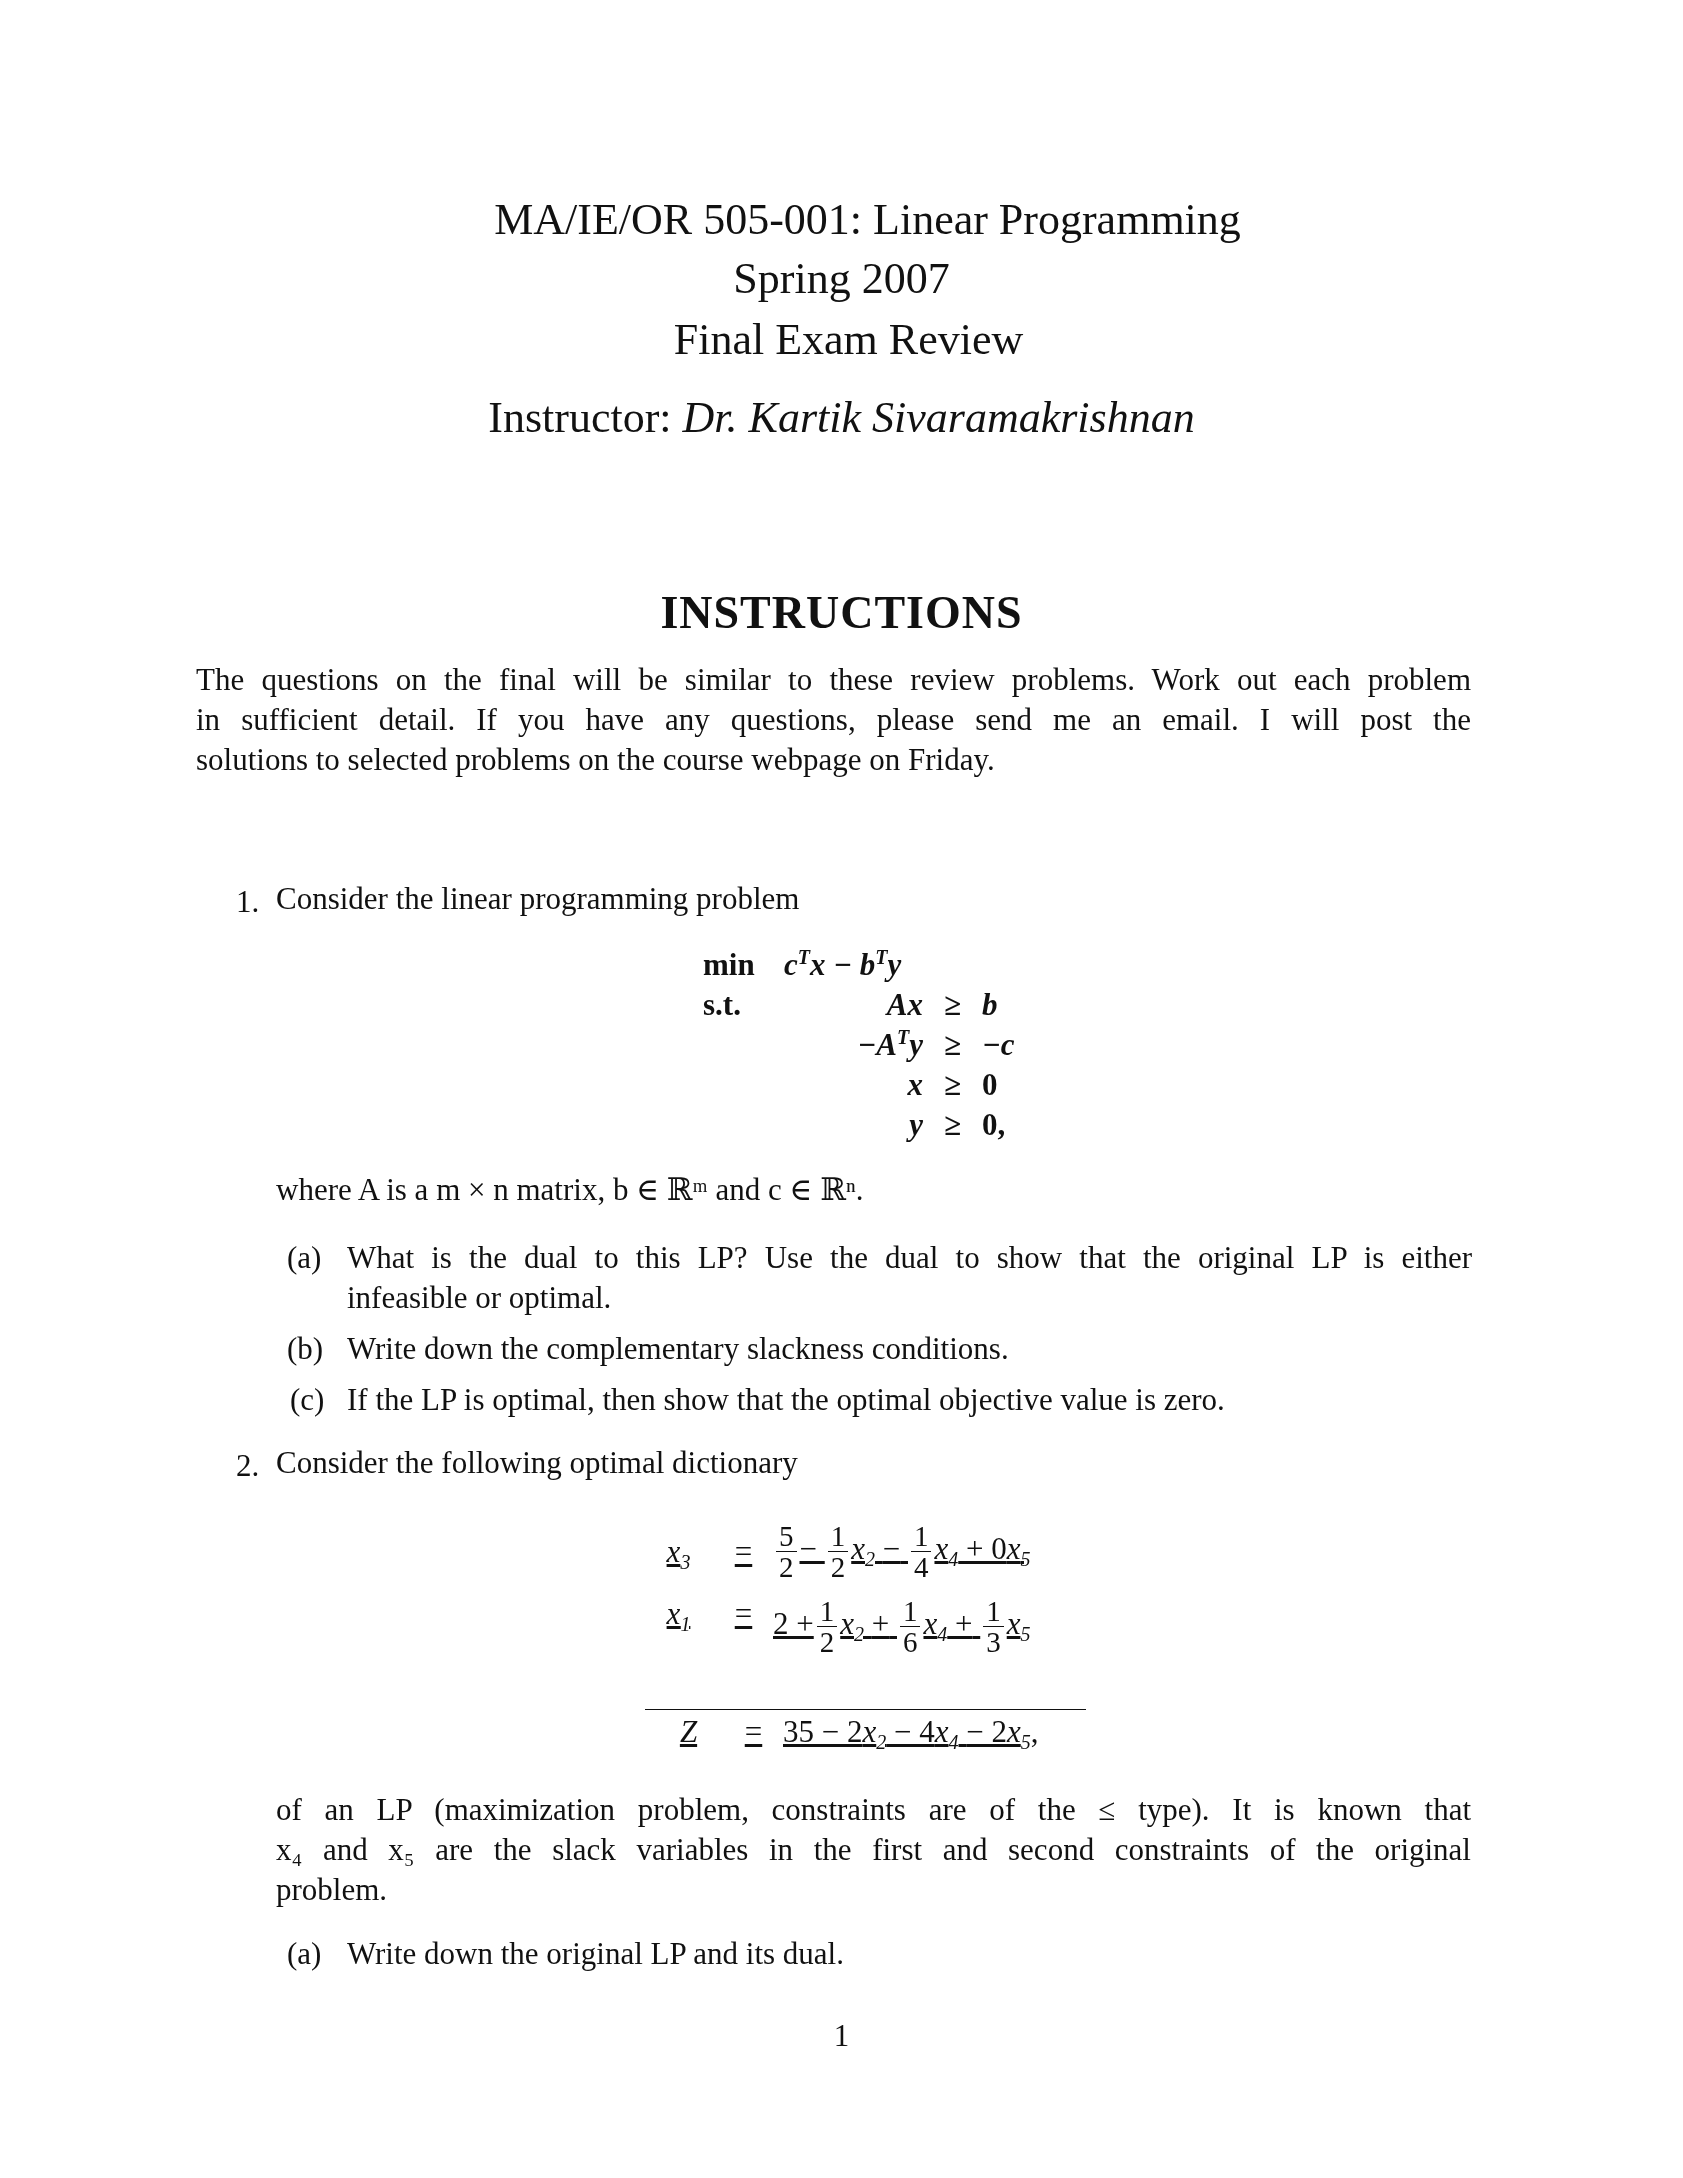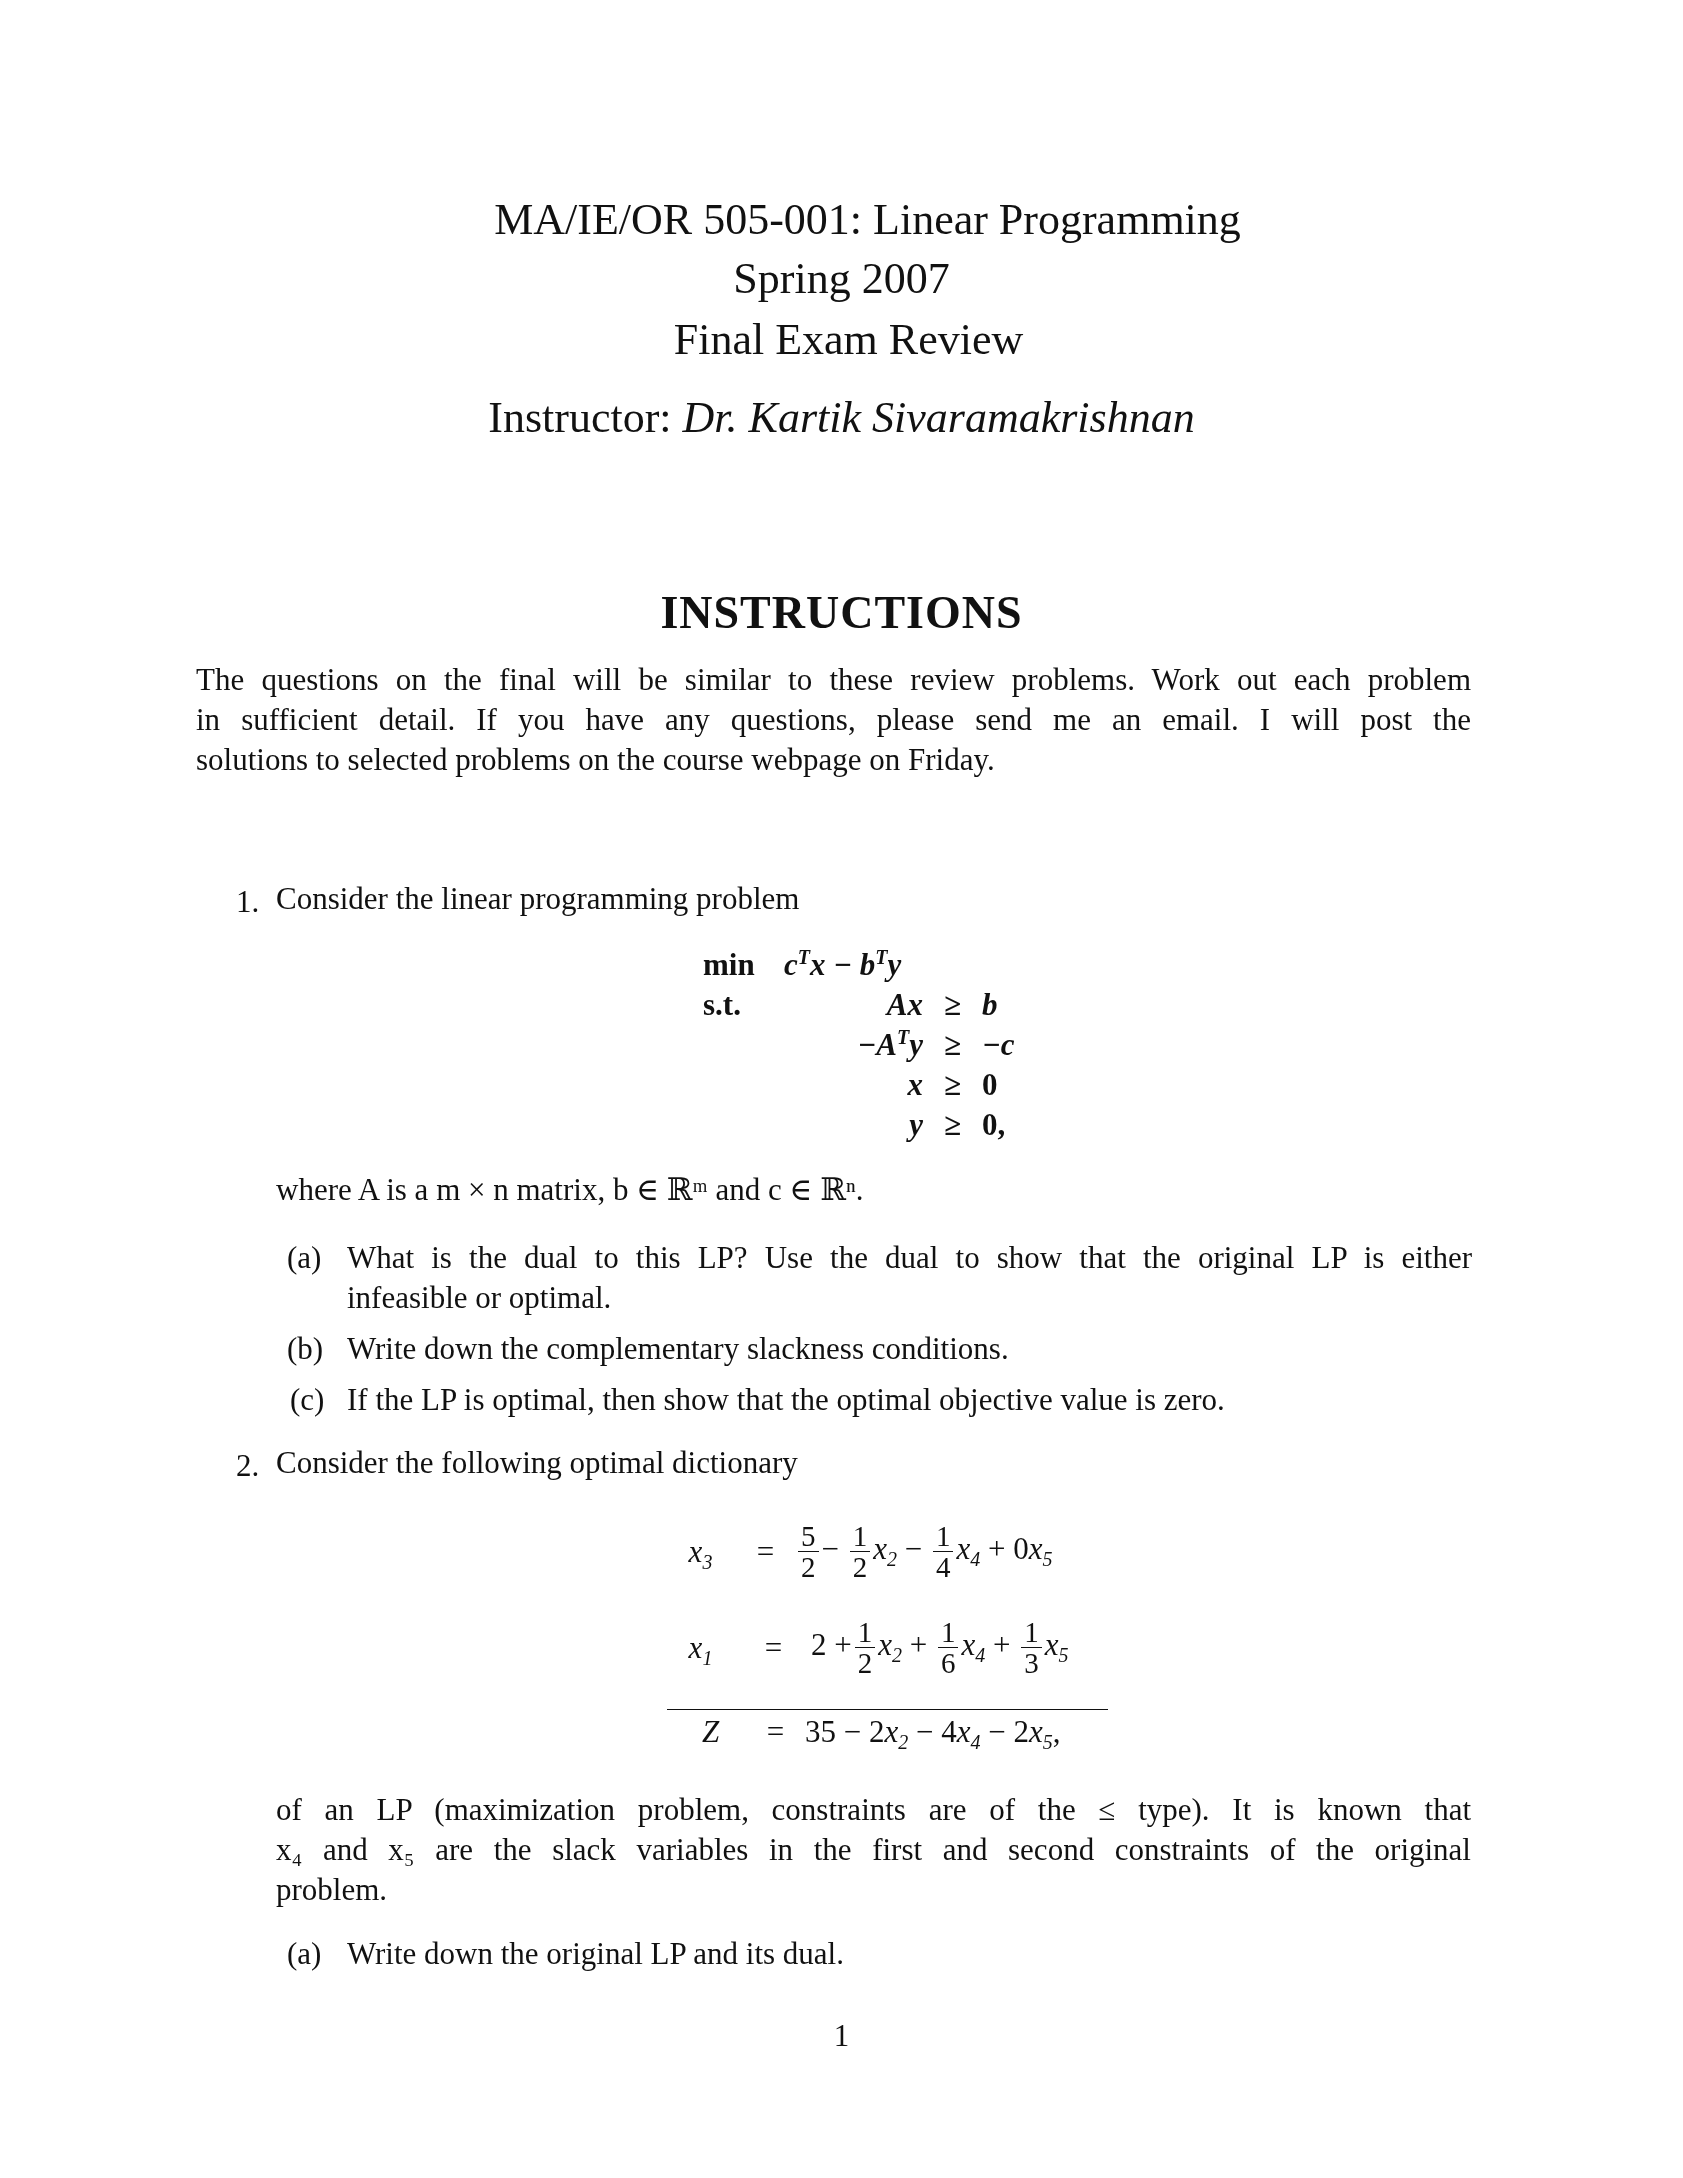--- a/index.html
+++ b/index.html
@@ -89,40 +89,40 @@
   <div>infeasible or optimal.</div>
 </div>
 <div class="abs item-text" style="left:287px; top:1329px;">(b)</div>
 <div class="abs item-text" style="left:347px; top:1329px;">Write down the complementary slackness conditions.</div>
 <div class="abs item-text" style="left:290px; top:1380px;">(c)</div>
 <div class="abs item-text" style="left:347px; top:1380px;">If the LP is optimal, then show that the optimal objective value is zero.</div>
 
 <div class="abs num" style="left:236px; top:1448px;">2.</div>
 <div class="abs item-text" style="left:276px; top:1443px;">Consider the following optimal dictionary</div>
 
-<div class="abs math" style="left:665px; top:1507px; width:446px;">
+<div class="abs math" style="left:643px; top:1507px; width:446px;text-decoration:underline;">
   <div style="display:flex; align-items:center; height:89px;">
     <span style="width:71px; display:inline-block; text-align:center;">x<sub>3</sub></span>
     <span class="rm" style="width:59px; display:inline-block; text-align:center;">=</span>
     <span>
       <span class="frac">
           <span class="n">5</span>
           <span class="d">2</span>
         </span><span class="rm">−</span>
       <span class="frac">
           <span class="n">1</span>
           <span class="d">2</span>
         </span>x<sub>2</sub> <span class="rm">−</span>
       <span class="frac">
           <span class="n">1</span>
           <span class="d">4</span>
         </span>x<sub>4</sub> <span class="rm">+ 0</span>x<sub>5</sub>
     </span>
   </div>
-  <div style="display:flex; align-items:center; height:103px;gap:8px;">
+  <div style="display:flex; align-items:flex-start; height:103px;">
     <span style="width:71px; display:inline-block; text-align:center;">x<sub>1</sub></span>
     <span class="rm" style="width:59px; display:inline-block; text-align:center;">=</span>
     <span>
       <span class="rm">2 +</span><span class="frac">
           <span class="n">1</span>
           <span class="d">2</span>
         </span>x<sub>2</sub> <span class="rm">+</span>
       <span class="frac">
           <span class="n">1</span>
           <span class="d">6</span>

